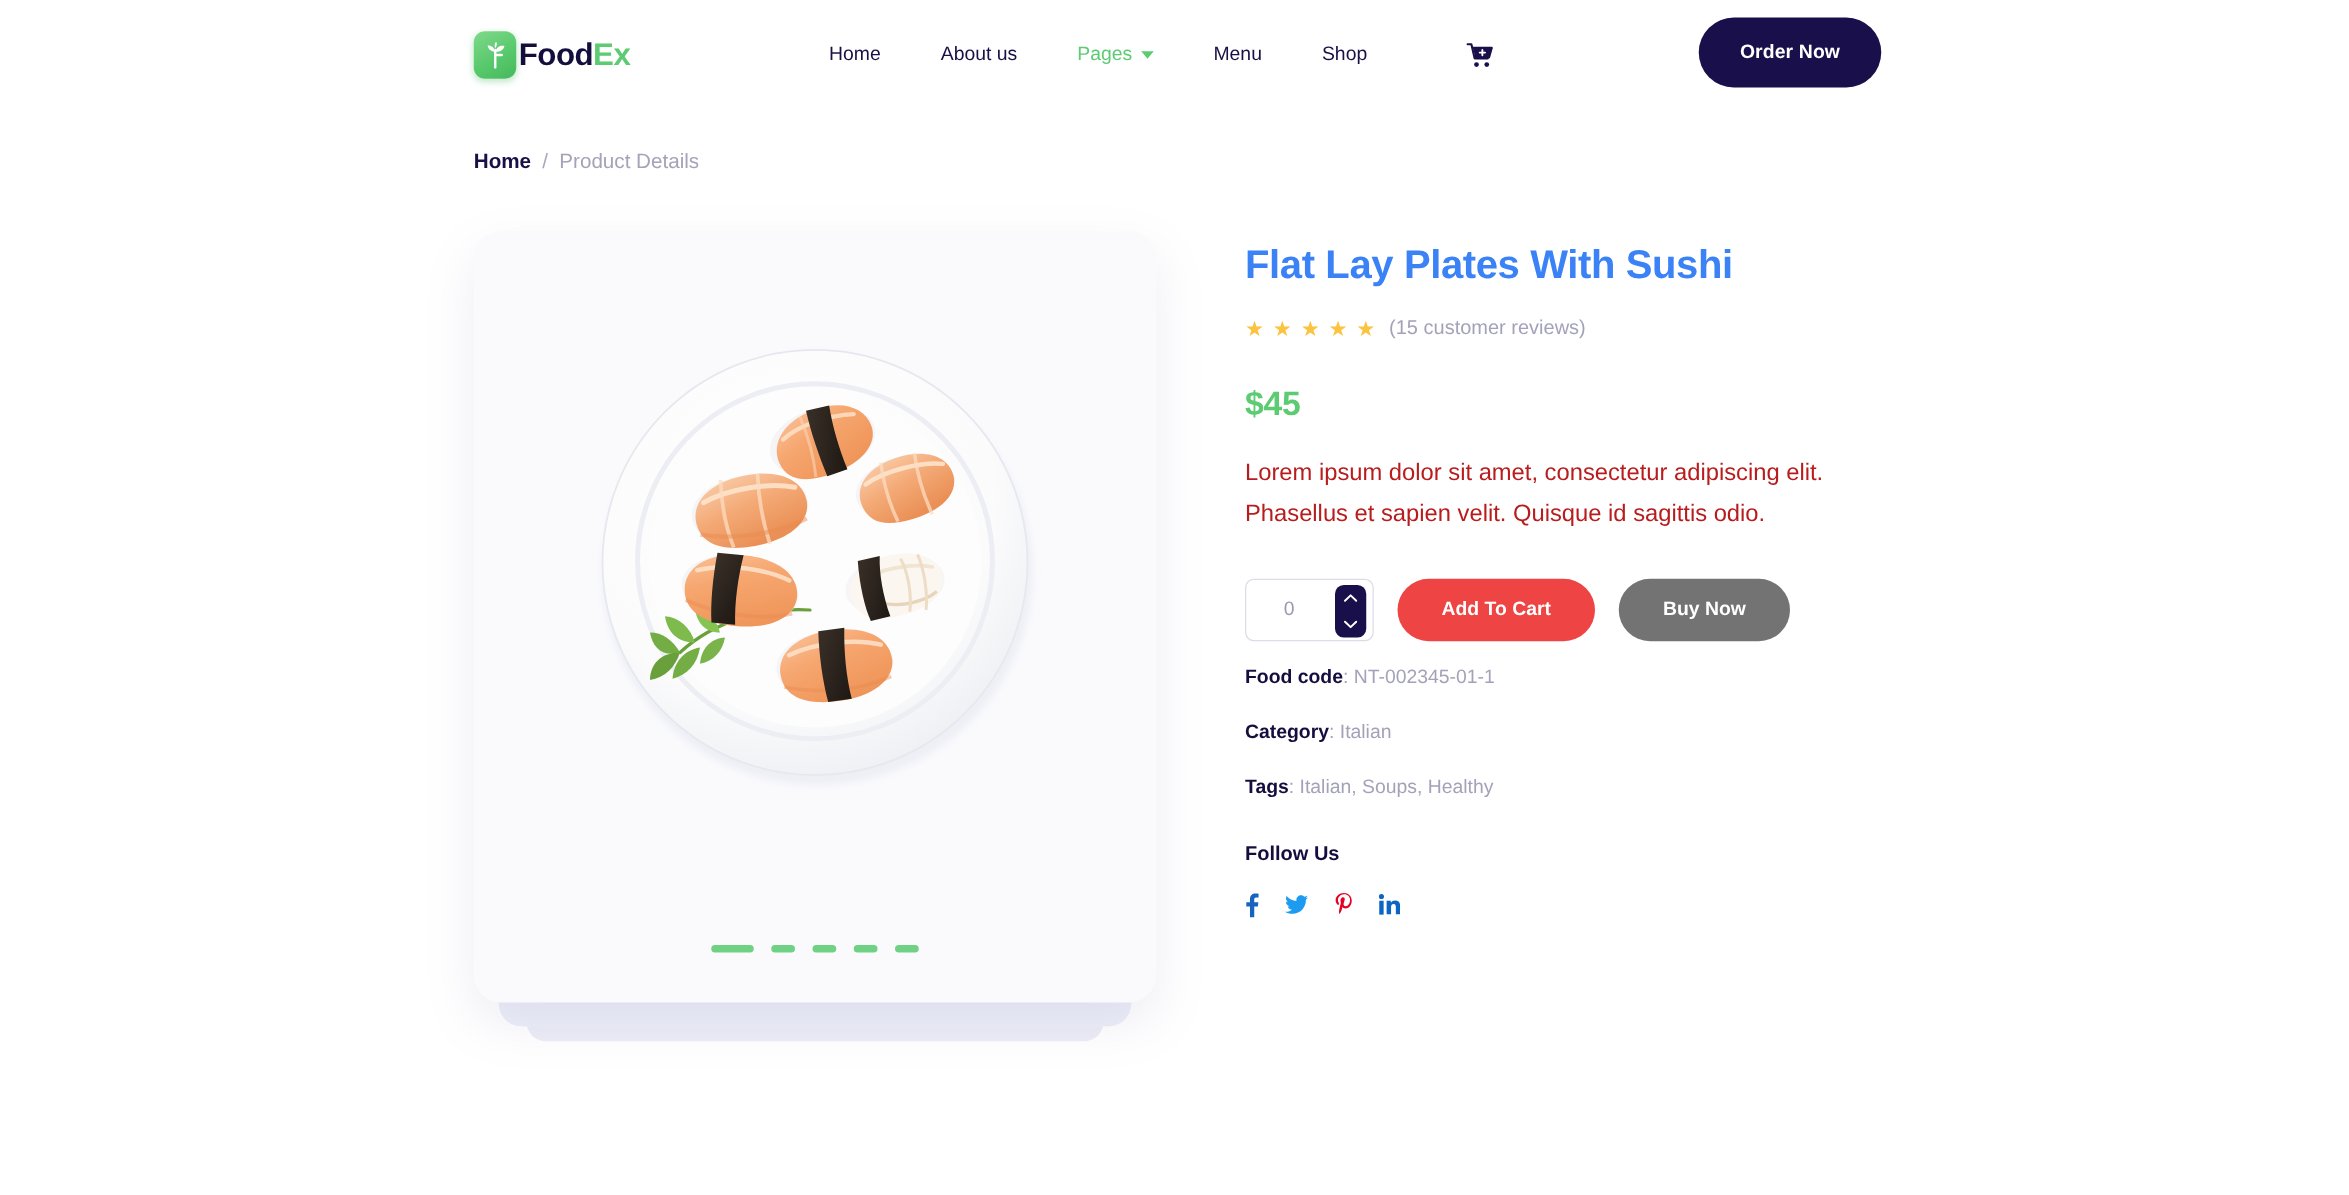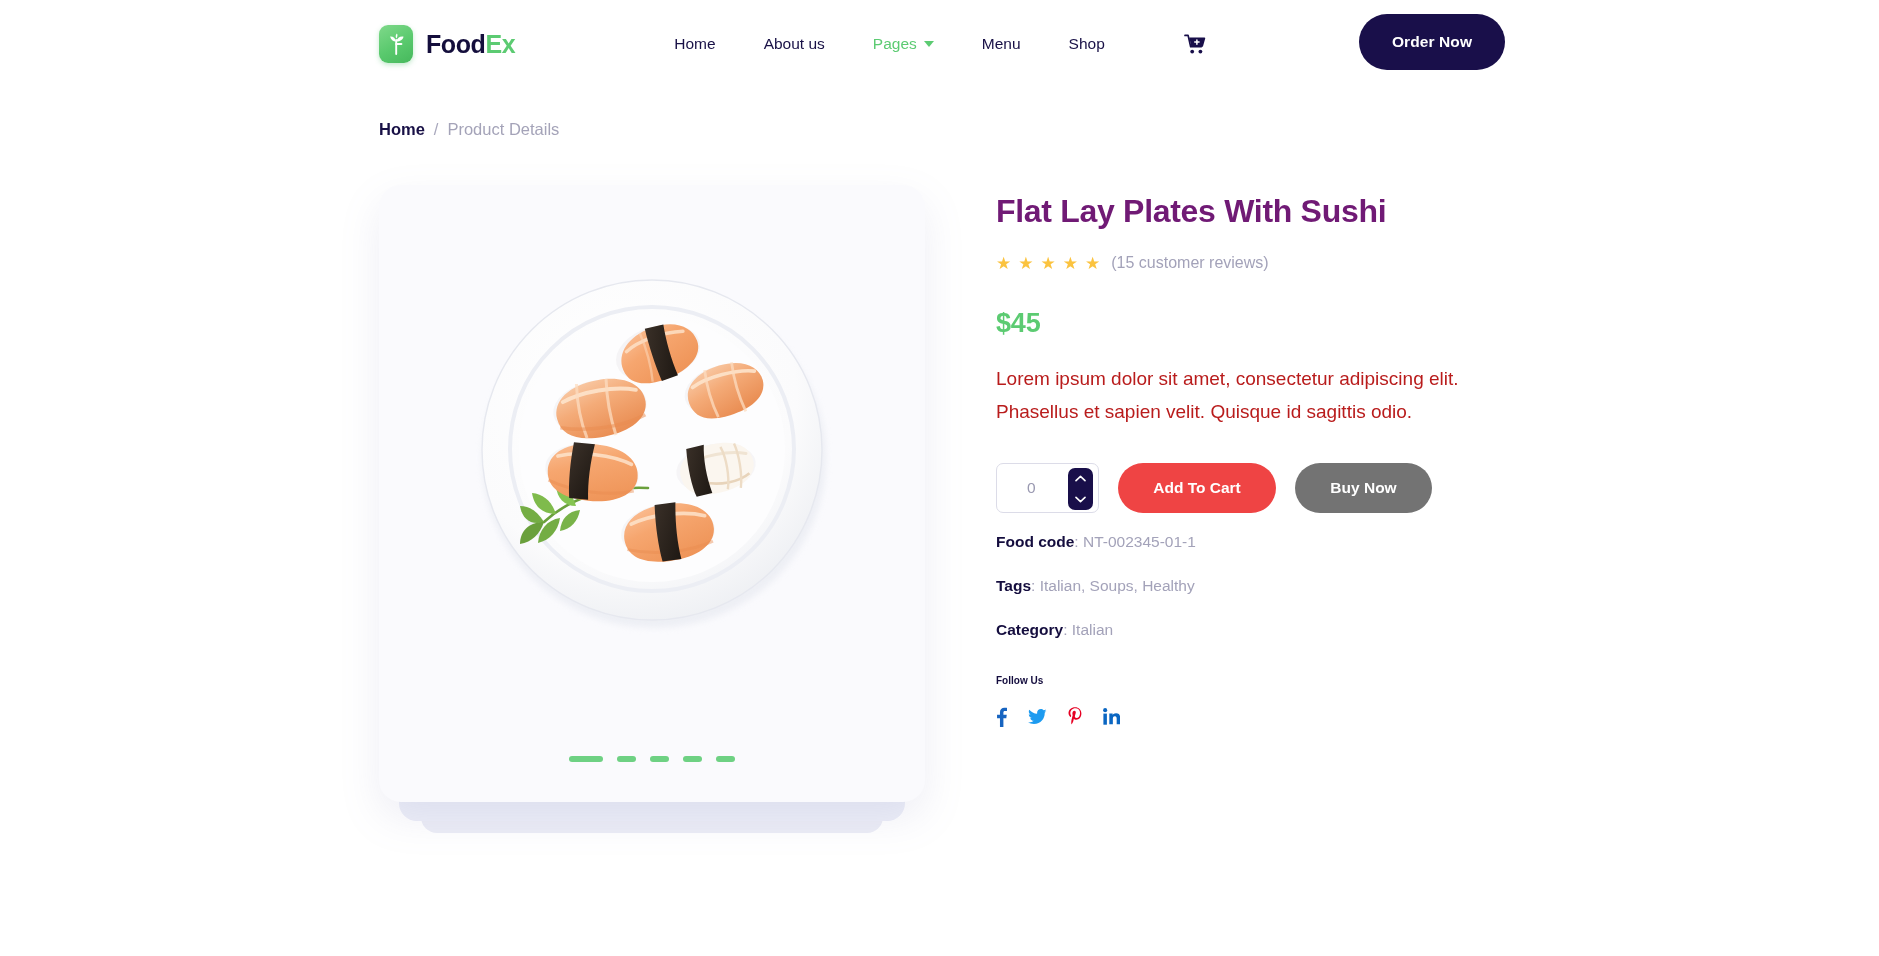--- a/index.html
+++ b/index.html
@@ -17,21 +17,21 @@
     position: relative;
     height: 88px;
     display: flex;
     align-items: center;
     padding-left: 379px;
     padding-right: 0;
   }
   .brand {
     display: flex;
     align-items: center;
-    gap: 13px;
+    gap: 2px;
     cursor: pointer;
     justify-content: center;
   }
   .brand-mark {
     width: 34px; height: 38px;
     border-radius: 9px;
     background: linear-gradient(150deg, #7fd98a 0%, #59c96d 55%, #46b85c 100%);
     display: flex; align-items: center; justify-content: center;
     box-shadow: 0 2px 5px rgba(80,190,110,0.35);
   }
@@ -162,21 +162,21 @@
 
   
   .details {
     margin-left: 71px;
     width: 560px;
     padding-top: 7px;
   }
   .prod-title {
     font-size: 32px;
     font-weight: bold;
-    color: #701a75;
+    color: #3b82f6;
     margin: 0;
     letter-spacing: -0.3px;
     line-height: 1.2;
   }
   .rating-row {
     display: flex;
     align-items: center;
     gap: 11px;
     margin-top: 24px;
   }
@@ -264,21 +264,21 @@
 
   .meta { margin-top: 20px; }
   .meta-row {
     font-size: 15.5px;
     margin-bottom: 26px;
   }
   .meta-label { color: #140d3e; font-weight: bold; }
   .meta-value { color: #a3a2b9; }
 
   .follow-title {
-    font-size: 10px;
+    font-size: 16px;
     font-weight: bold;
     color: #140d3e;
     margin-top: 36px;
   }
   .socials {
     display: flex;
     align-items: center;
     gap: 21px;
     margin-top: 21px;
   }
@@ -487,24 +487,24 @@
       </div>
       <button class="btn-cart">Add To Cart</button>
       <button class="btn-buy">Buy Now</button>
     </div>
 
     <div class="meta">
       <div class="meta-row">
         <span class="meta-label">Food code</span><span class="meta-value">: NT-002345-01-1</span>
       </div>
       <div class="meta-row">
-        <span class="meta-label">Tags</span><span class="meta-value">: Italian, Soups, Healthy</span>
+        <span class="meta-label">Category</span><span class="meta-value">: Italian</span>
       </div>
       <div class="meta-row">
-        <span class="meta-label">Category</span><span class="meta-value">: Italian</span>
+        <span class="meta-label">Tags</span><span class="meta-value">: Italian, Soups, Healthy</span>
       </div>
     </div>
 
     <div class="follow-title">Follow Us</div>
 
     <div class="socials">
       <a class="social">
         <svg width="11" height="20" viewBox="0 0 11 20">
           <path d="M7.4 20 V11.2 h2.9 l0.45 -3.4 H7.4 V5.65 c0 -0.98 0.27 -1.65 1.68 -1.65 H11 V0.96 C10.68 0.92 9.6 0.82 8.35 0.82 c-2.6 0 -4.38 1.6 -4.38 4.52 V7.8 H1.05 v3.4 h2.92 V20 Z" fill="#1764c0"></path>
         </svg>

